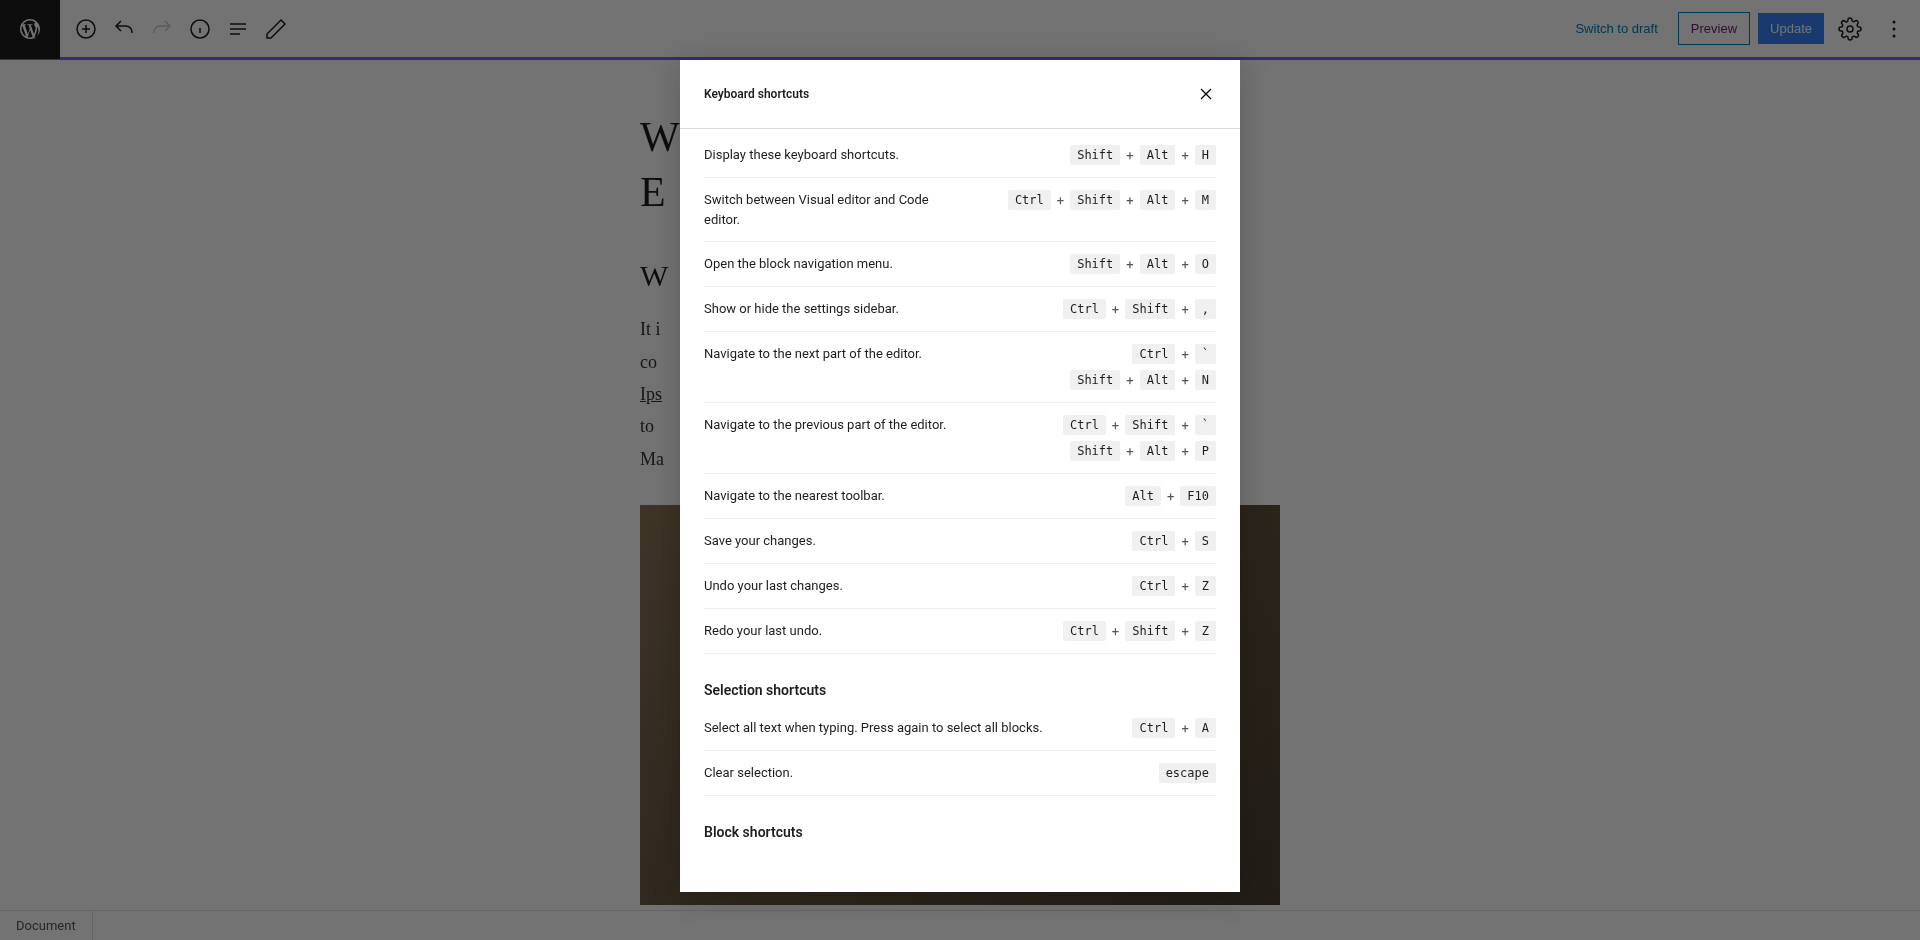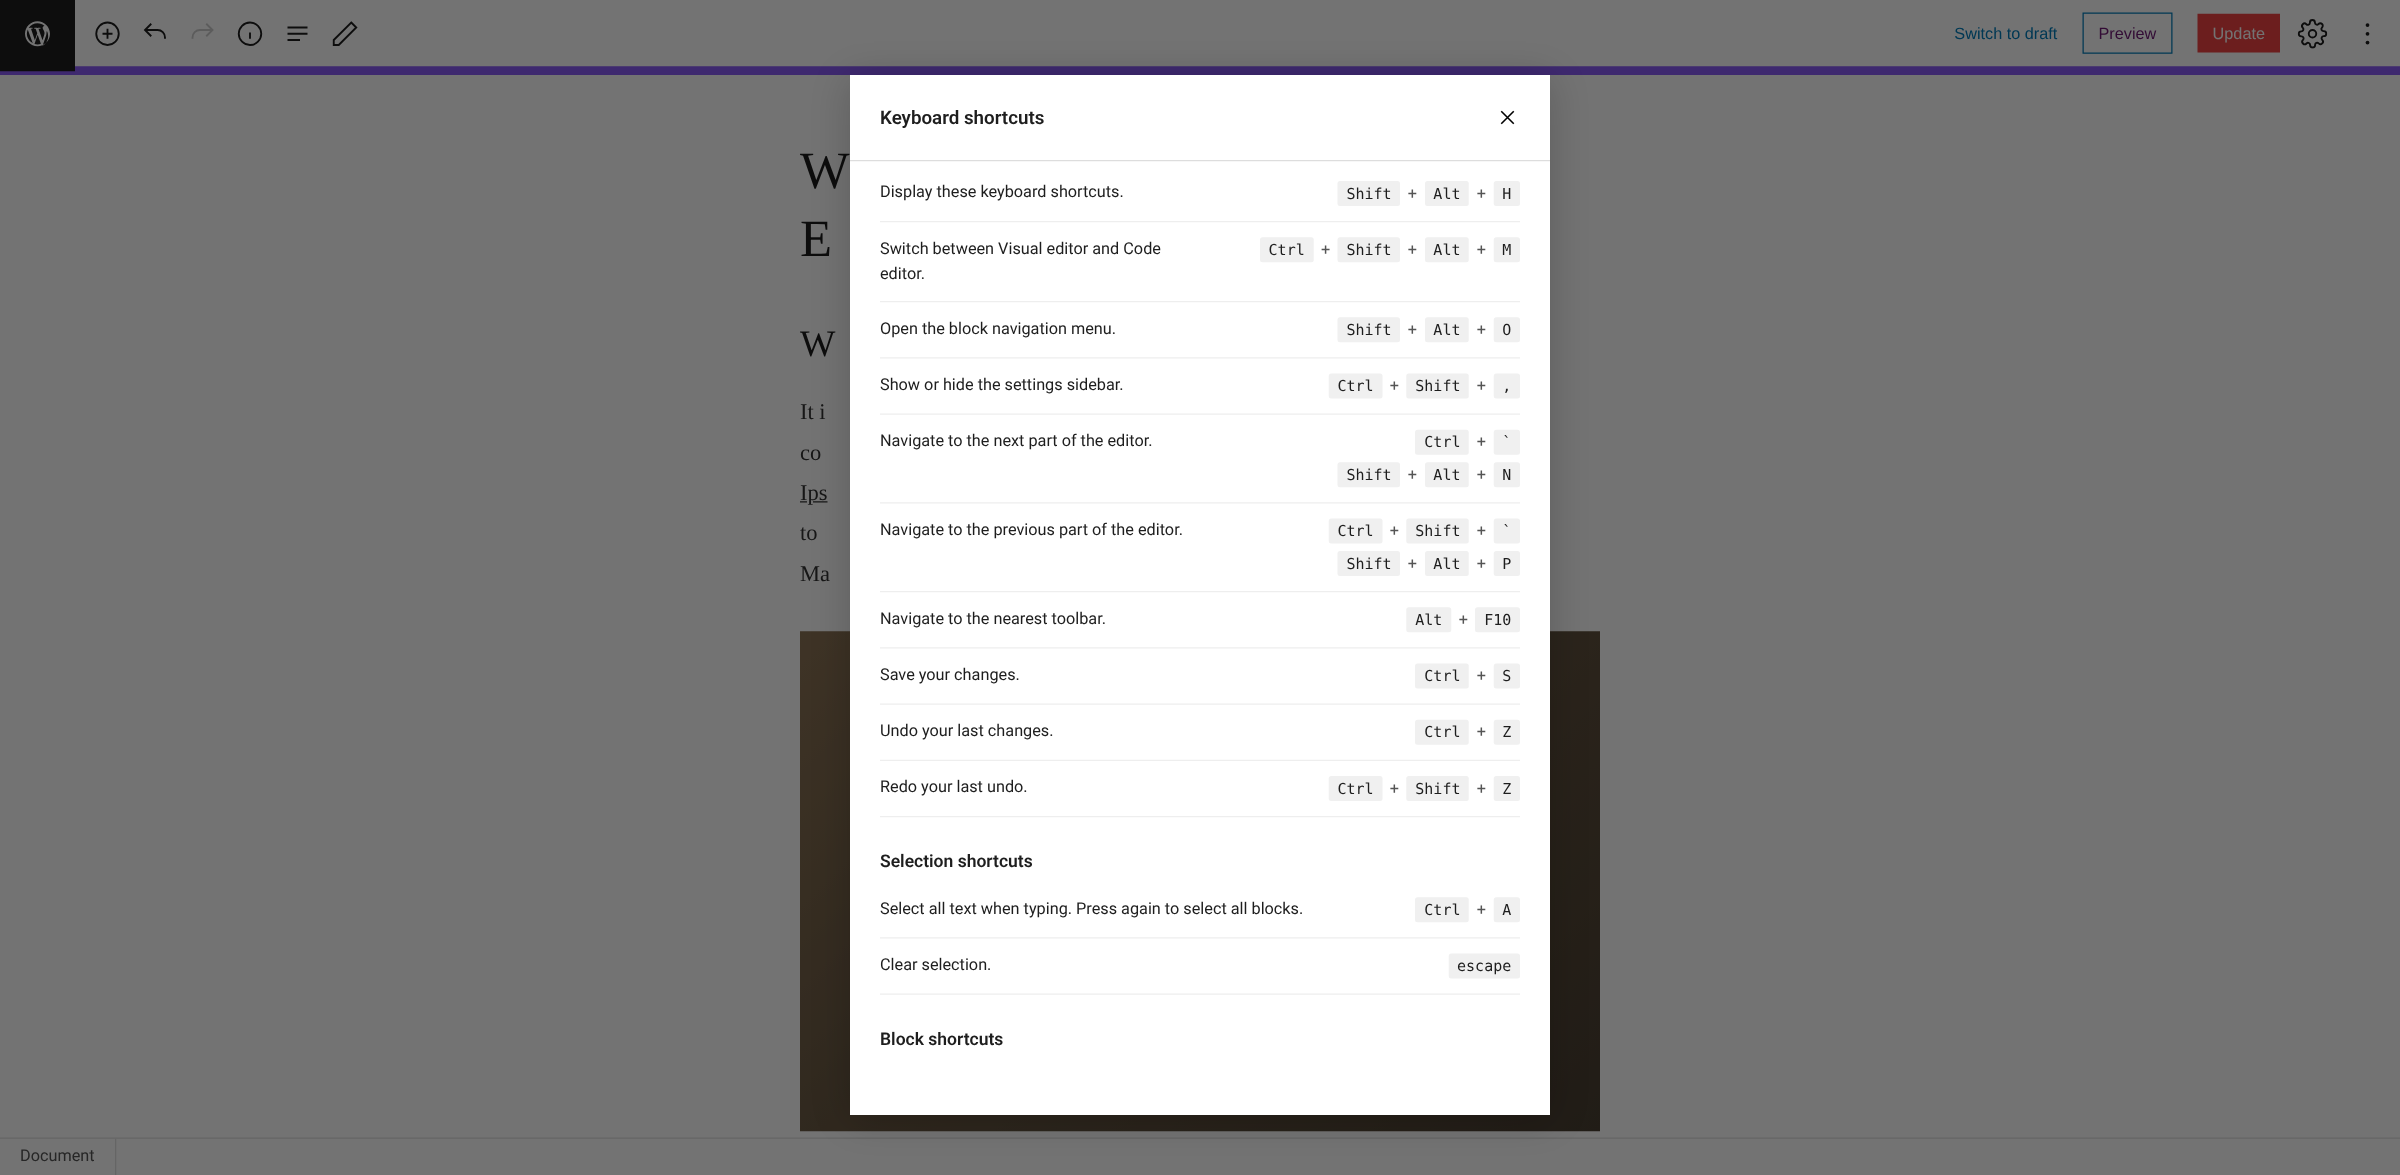--- a/index.html
+++ b/index.html
@@ -1,47 +1,47 @@
 <!DOCTYPE html>
 <html><head>
 <meta charset="utf-8">
 <style>
 * { margin: 0; padding: 0; box-sizing: border-box; }
 body { font-family: -apple-system, BlinkMacSystemFont, "Segoe UI", Roboto, sans-serif; font-size: 13px; color: #1e1e1e; background: #fff; overflow: hidden; width: 1920px; height: 940px; position: relative; }
 
 
-.topbar { height: 60px; background: #fff; border-bottom: 7px solid #8b5cf6; display: flex; align-items: center; padding: 0 8px; position: relative; }
+.topbar { height: 60px; background: #fff; border-bottom: 3px solid #8b5cf6; display: flex; align-items: center; padding: 0 8px; position: relative; }
 .wp-logo { width: 60px; height: 60px; background: #1e1e1e; display: flex; align-items: center; justify-content: center; margin-left: -8px; margin-right: 8px; }
 .wp-logo svg { width: 24px; height: 24px; fill: #fff; }
 .tb-left { display: flex; align-items: center; gap: 2px; }
 .tb-btn { width: 36px; height: 36px; display: flex; align-items: center; justify-content: center; background: none; border: none; cursor: pointer; color: #1e1e1e; }
 .tb-btn svg { width: 24px; height: 24px; }
 .tb-btn.disabled { color: #ccc; }
 .tb-right { margin-left: auto; display: flex; align-items: center; gap: 8px; }
 .link-btn { color: #007cba; background: none; border: none; padding: 8px 12px; cursor: pointer; font-size: 13px; }
 .outline-btn { border: 1px solid #007cba; background: #fff; color: #701a75; padding: 8px 12px; cursor: pointer; font-size: 13px; }
-.primary-btn { background: #ef4444; color: #fff; border: none; padding: 8px 12px; cursor: pointer; font-size: 13px; margin-left: 12px; }
+.primary-btn { background: #3b82f6; color: #fff; border: none; padding: 8px 12px; cursor: pointer; font-size: 13px; }
 
 
 .content-area { position: absolute; top: 60px; left: 0; right: 0; bottom: 30px; background: #fff; padding-top: 50px; }
 .content-inner { max-width: 680px; margin: 0 auto; padding: 0 20px; }
 .content-inner h1 { font-family: Georgia, serif; font-size: 42px; font-weight: 400; line-height: 1.3; margin-bottom: 40px; }
 .content-inner h2 { font-family: Georgia, serif; font-size: 30px; font-weight: 400; margin-bottom: 20px; }
 .content-inner p { font-family: Georgia, serif; font-size: 18px; line-height: 1.8; color: #333; }
 .img-block { margin-top: 30px; height: 400px; background: linear-gradient(135deg, #8b7355 0%, #6b5a44 40%, #4a3f32 100%); }
 
 
 .statusbar { position: absolute; bottom: 0; left: 0; right: 0; height: 30px; background: #fff; border-top: 1px solid #e0e0e0; display: flex; align-items: center; }
 .status-item { padding: 0 16px; font-size: 13px; color: #555; border-right: 1px solid #e0e0e0; height: 100%; display: flex; align-items: center; cursor: pointer; }
 
 
 .overlay { position: absolute; inset: 0; background: rgba(0,0,0,0.55); z-index: 100; }
 .modal { position: absolute; left: 50%; top: 60px; transform: translateX(-50%); width: 560px; height: 832px; background: #fff; z-index: 101; display: flex; flex-direction: column; box-shadow: 0 3px 30px rgba(0,0,0,0.2); }
 .modal-header { display: flex; align-items: center; justify-content: space-between; padding: 16px 24px; border-bottom: 1px solid #ddd; flex-shrink: 0; }
-.modal-title { font-size: 15px; font-weight: 600; }
+.modal-title { font-size: 12px; font-weight: 600; }
 .close-btn { width: 36px; height: 36px; background: none; border: none; cursor: pointer; display: flex; align-items: center; justify-content: center; margin-right: -8px; }
 .close-btn svg { width: 20px; height: 20px; }
 .modal-body { flex: 1; overflow-y: auto; padding: 0 24px 24px; }
 
 .modal-body::-webkit-scrollbar { width: 17px; }
 .modal-body::-webkit-scrollbar-track { background: #f0f0f0; }
 .modal-body::-webkit-scrollbar-thumb { background: #c1c1c1; }
 .modal-body::-webkit-scrollbar-button { height: 17px; background: #f0f0f0; }
 
 .section-title { font-size: 14px; font-weight: 600; margin-top: 28px; margin-bottom: 8px; }

